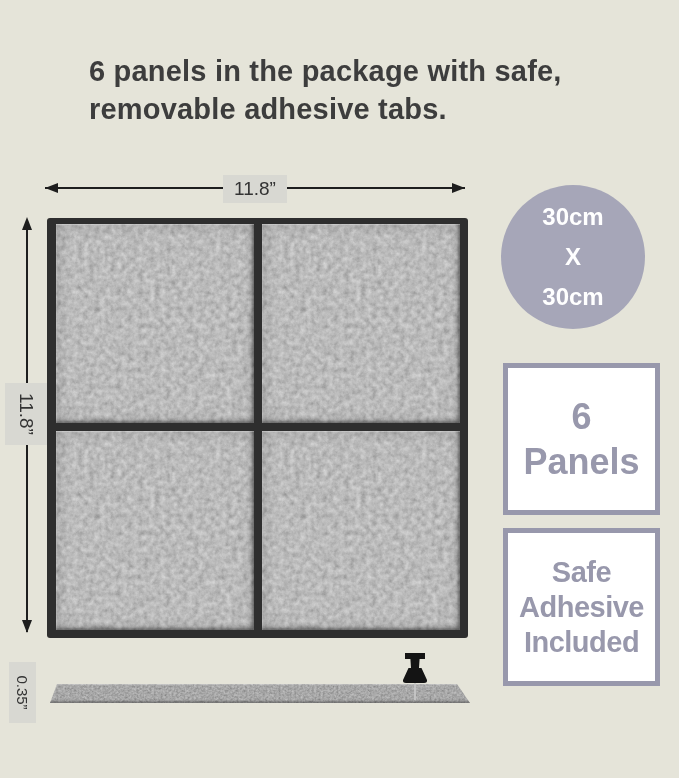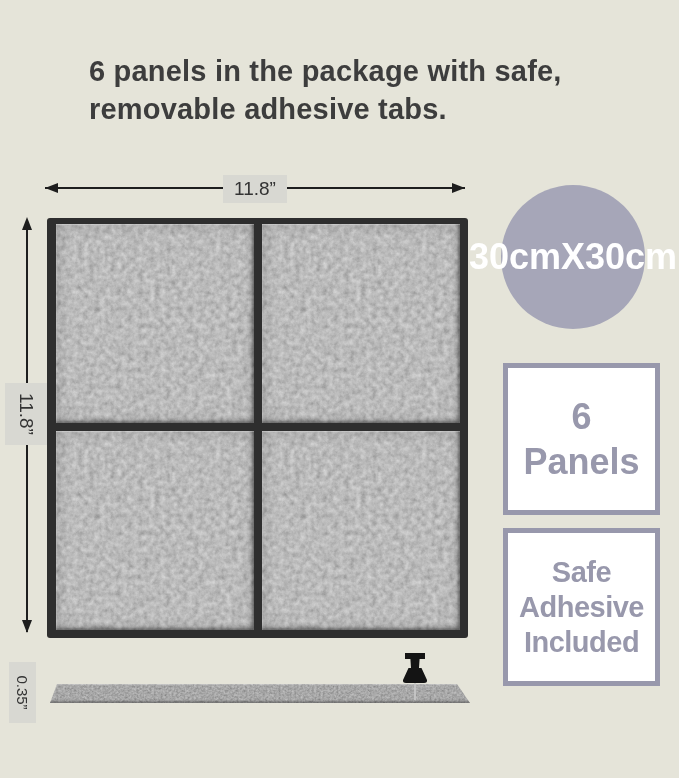--- a/index.html
+++ b/index.html
@@ -54,22 +54,22 @@
     box-shadow:
       inset 0 2px 1px -1px rgba(255,255,255,.32),
       inset 2px 0 1px -1px rgba(255,255,255,.14),
       inset -3px -3px 3px -1px rgba(0,0,0,.38),
       inset 0 0 14px rgba(0,0,0,.20);
   }
   
   .size-circle{
     position:absolute; left:501px; top:185px; width:144px; height:144px;
     border-radius:50%; background:var(--circle-bg); color:var(--circle-text);
-    display:flex; flex-direction:row; align-items:center; justify-content:center;
-    font-weight:bold; font-size:36px; line-height:40px; text-align:center;
+    display:flex; flex-direction:column; align-items:center; justify-content:center;
+    font-weight:bold; font-size:24px; line-height:40px; text-align:center;
   }
   .badge{
     position:absolute; left:503px; width:157px; background:var(--badge-bg);
     border:5px solid var(--badge-border); color:var(--badge-text);
     display:flex; flex-direction:column; align-items:center; justify-content:center;
     font-weight:bold; text-align:center;
   }
   .badge.count{top:363px; height:152px; font-size:36px; line-height:45px;}
   .badge.adhesive{top:528px; height:158px; font-size:29px; line-height:35px; letter-spacing:-0.5px;}
   

